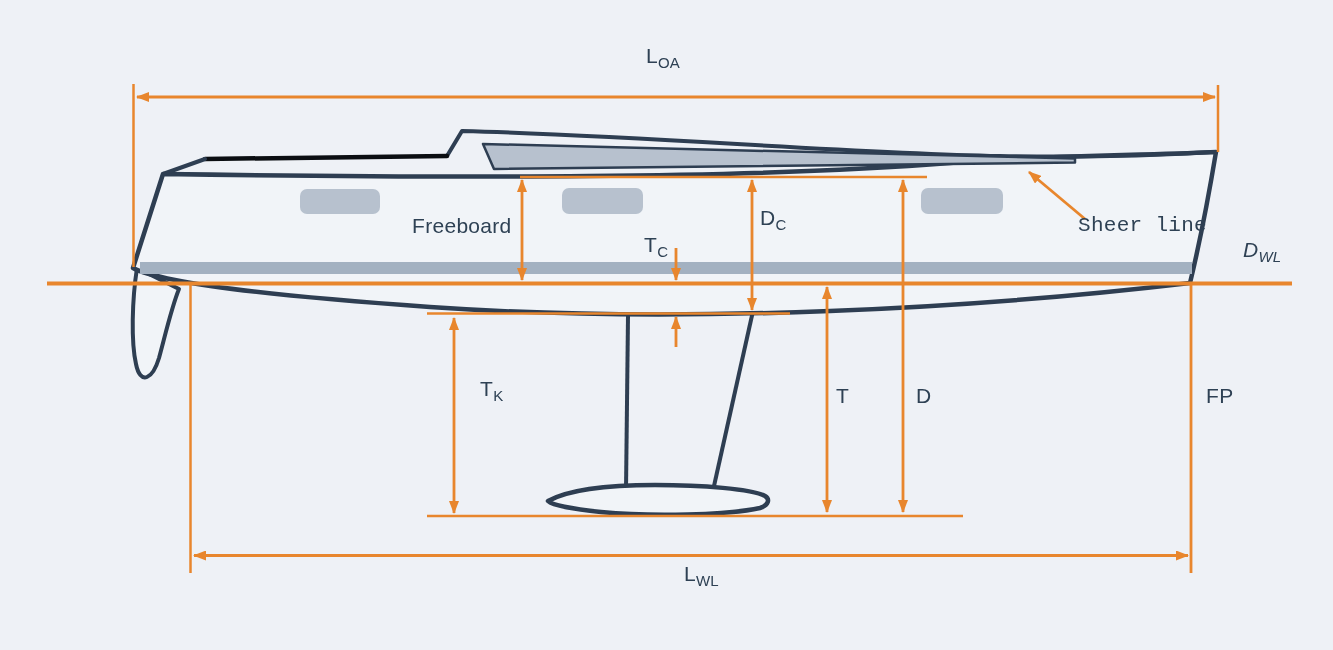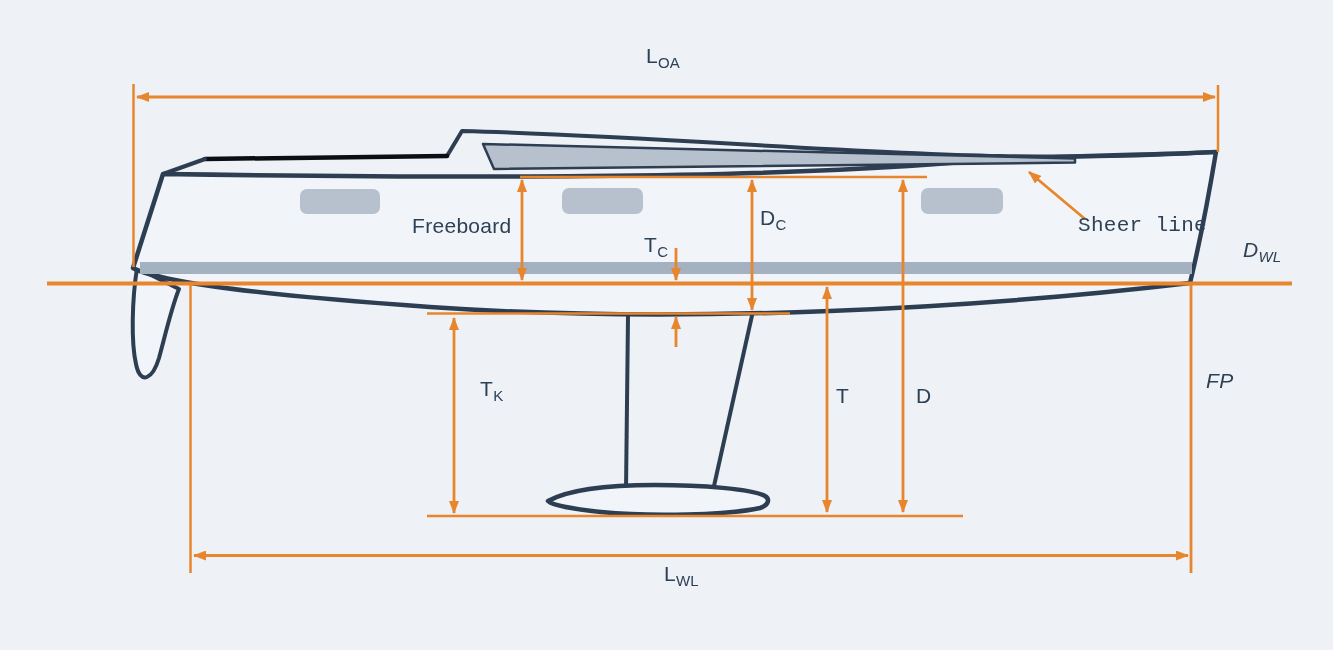--- a/index.html
+++ b/index.html
@@ -145,21 +145,21 @@
   </div>
 
   <div class="lbl" style="left:836px;top:384px;">
     <span>T</span>
   </div>
 
   <div class="lbl" style="left:916px;top:384px;">
     <span>D</span>
   </div>
 
-  <div class="lbl" style="left:1206px;top:369px;font-style:italic;">
+  <div class="lbl" style="left:1206px;top:384px;">
     <span>FP</span>
   </div>
 
-  <div class="lbl" style="left:664px;top:562px;">
+  <div class="lbl" style="left:684px;top:562px;">
     <span>L</span><span class="sub">WL</span>
   </div>
 
 </div>
 
 </body></html>

